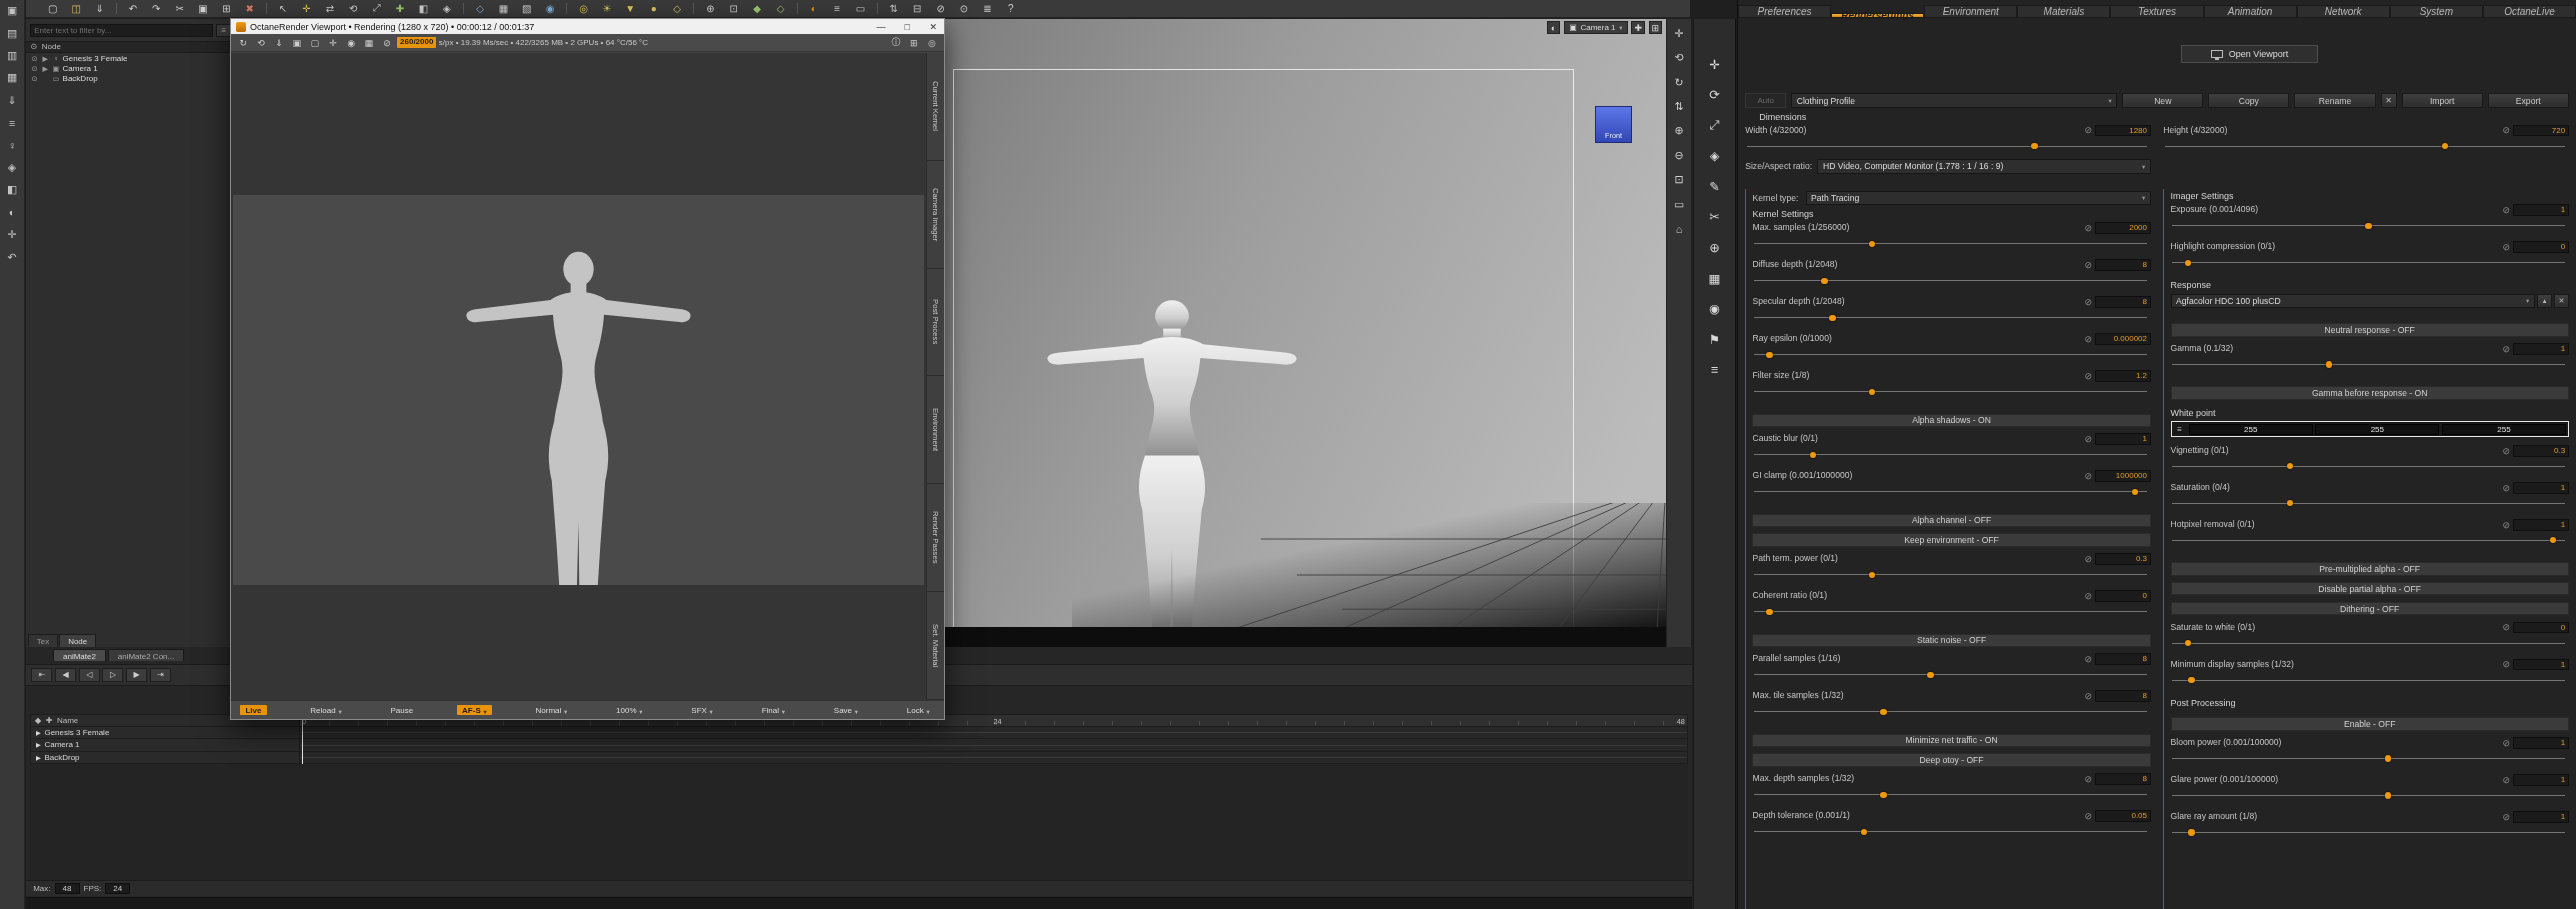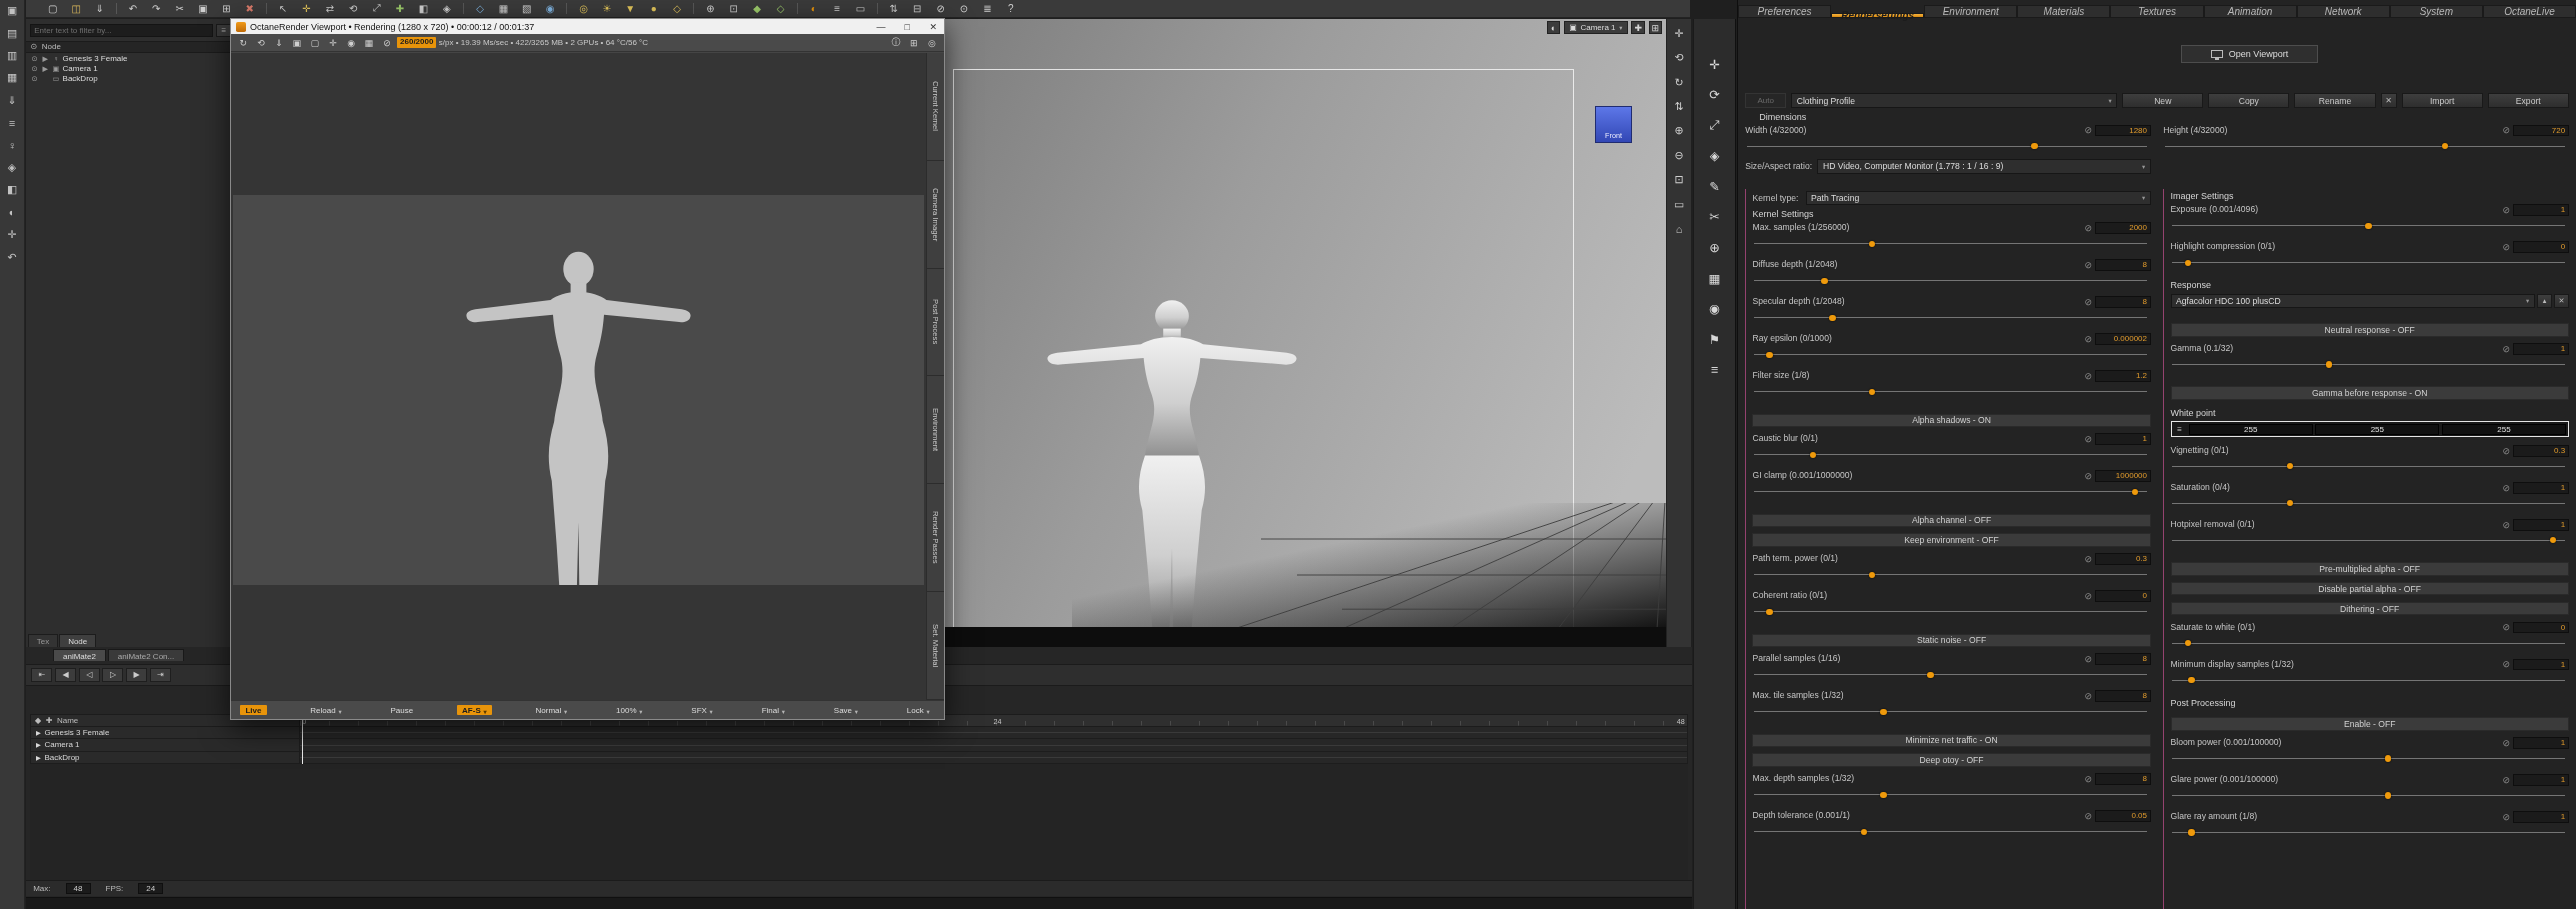--- a/index.html
+++ b/index.html
@@ -67,21 +67,21 @@
   .tl-hrow { display:flex; height:12.6px; }
   .tl-namehead { width:270px; background:#2b2b2b; border:0.9px solid #1c1c1c; display:flex; align-items:center; gap:4.5px; padding-left:4.5px; font-size:8px; color:#bbb; }
   .tl-ruler { flex:1; position:relative; background:#2f2f2f; border:0.9px solid #1c1c1c; border-left:none; font-size:7.2px; color:#c5c5c5;
     background-image: repeating-linear-gradient(90deg,#4a4a4a 0 0.9px, transparent 0.9px 29px); background-size:100% 4.5px; background-position:0 100%; background-repeat:no-repeat; }
   .tl-ruler .r0 { position:absolute; left:2.7px; top:1.8px; } .tl-ruler .r1 { position:absolute; left:50%; top:1.8px; } .tl-ruler .r2 { position:absolute; right:2.7px; top:1.8px; }
   .tl-lane-row { display:flex; height:12.6px; }
   .tl-name { width:270px; background:#2a2a2a; border:0.9px solid #1d1d1d; border-top:none; display:flex; align-items:center; gap:3.6px; padding-left:5.4px; font-size:8px; color:#d8d8d8; cursor:pointer; }
   .tl-lane { flex:1; position:relative; background:#272727; border:0.9px solid #1d1d1d; border-top:none; border-left:none; cursor:pointer; }
   .tl-lane::after { content:""; position:absolute; left:0; right:0; top:5.4px; height:0.9px; background:#3a3a3a; }
   .playhead { position:absolute; left:272px; top:0; width:0.9px; height:50px; background:#e8e8e8; }
-  .tl-status { position:absolute; bottom:14.4px; left:0; right:0; height:16px; background:#2b2b2b; border-top:0.9px solid #1b1b1b; display:flex; align-items:center; gap:15px; padding-left:7.2px; font-size:8px; color:#bbb; }
+  .tl-status { position:absolute; bottom:14.4px; left:0; right:0; height:16px; background:#2b2b2b; border-top:0.9px solid #1b1b1b; display:flex; align-items:center; gap:4px; padding-left:7.2px; font-size:8px; color:#bbb; }
   .sbox { min-width:25px; height:10.8px; background:#1b1b1b; border:0.9px solid #0f0f0f; color:#ccc; text-align:center; line-height:10px; }
   .tl-bottom { position:absolute; bottom:0; left:0; right:0; height:12.6px; background:#191919; border-top:0.9px solid #101010; }
 
   
   .octane-window { position:absolute; left:230px; top:18px; width:715px; height:702px; background:#454545; border:0.9px solid #8a8a8a; box-shadow: 0 9px 27px rgba(0,0,0,.65); z-index:50; }
   .ow-title { height:15.3px; background:#f0f0f0; display:flex; align-items:center; gap:4.5px; padding-left:4.5px; font-size:9px; color:#111; }
   .ow-appicon { width:10px; height:10px; border-radius:1.8px; background:linear-gradient(#f09a18,#c06a06); }
   .ow-title-text { flex:1; white-space:nowrap; overflow:hidden; }
   .ow-btn { width:21.6px; height:15.3px; font-size:9px; color:#333; cursor:pointer; }
   .ow-toolbar { height:18px; background:#4a4a4a; border-bottom:0.9px solid #333; display:flex; align-items:center; gap:2.7px; padding:0 4.5px; }

